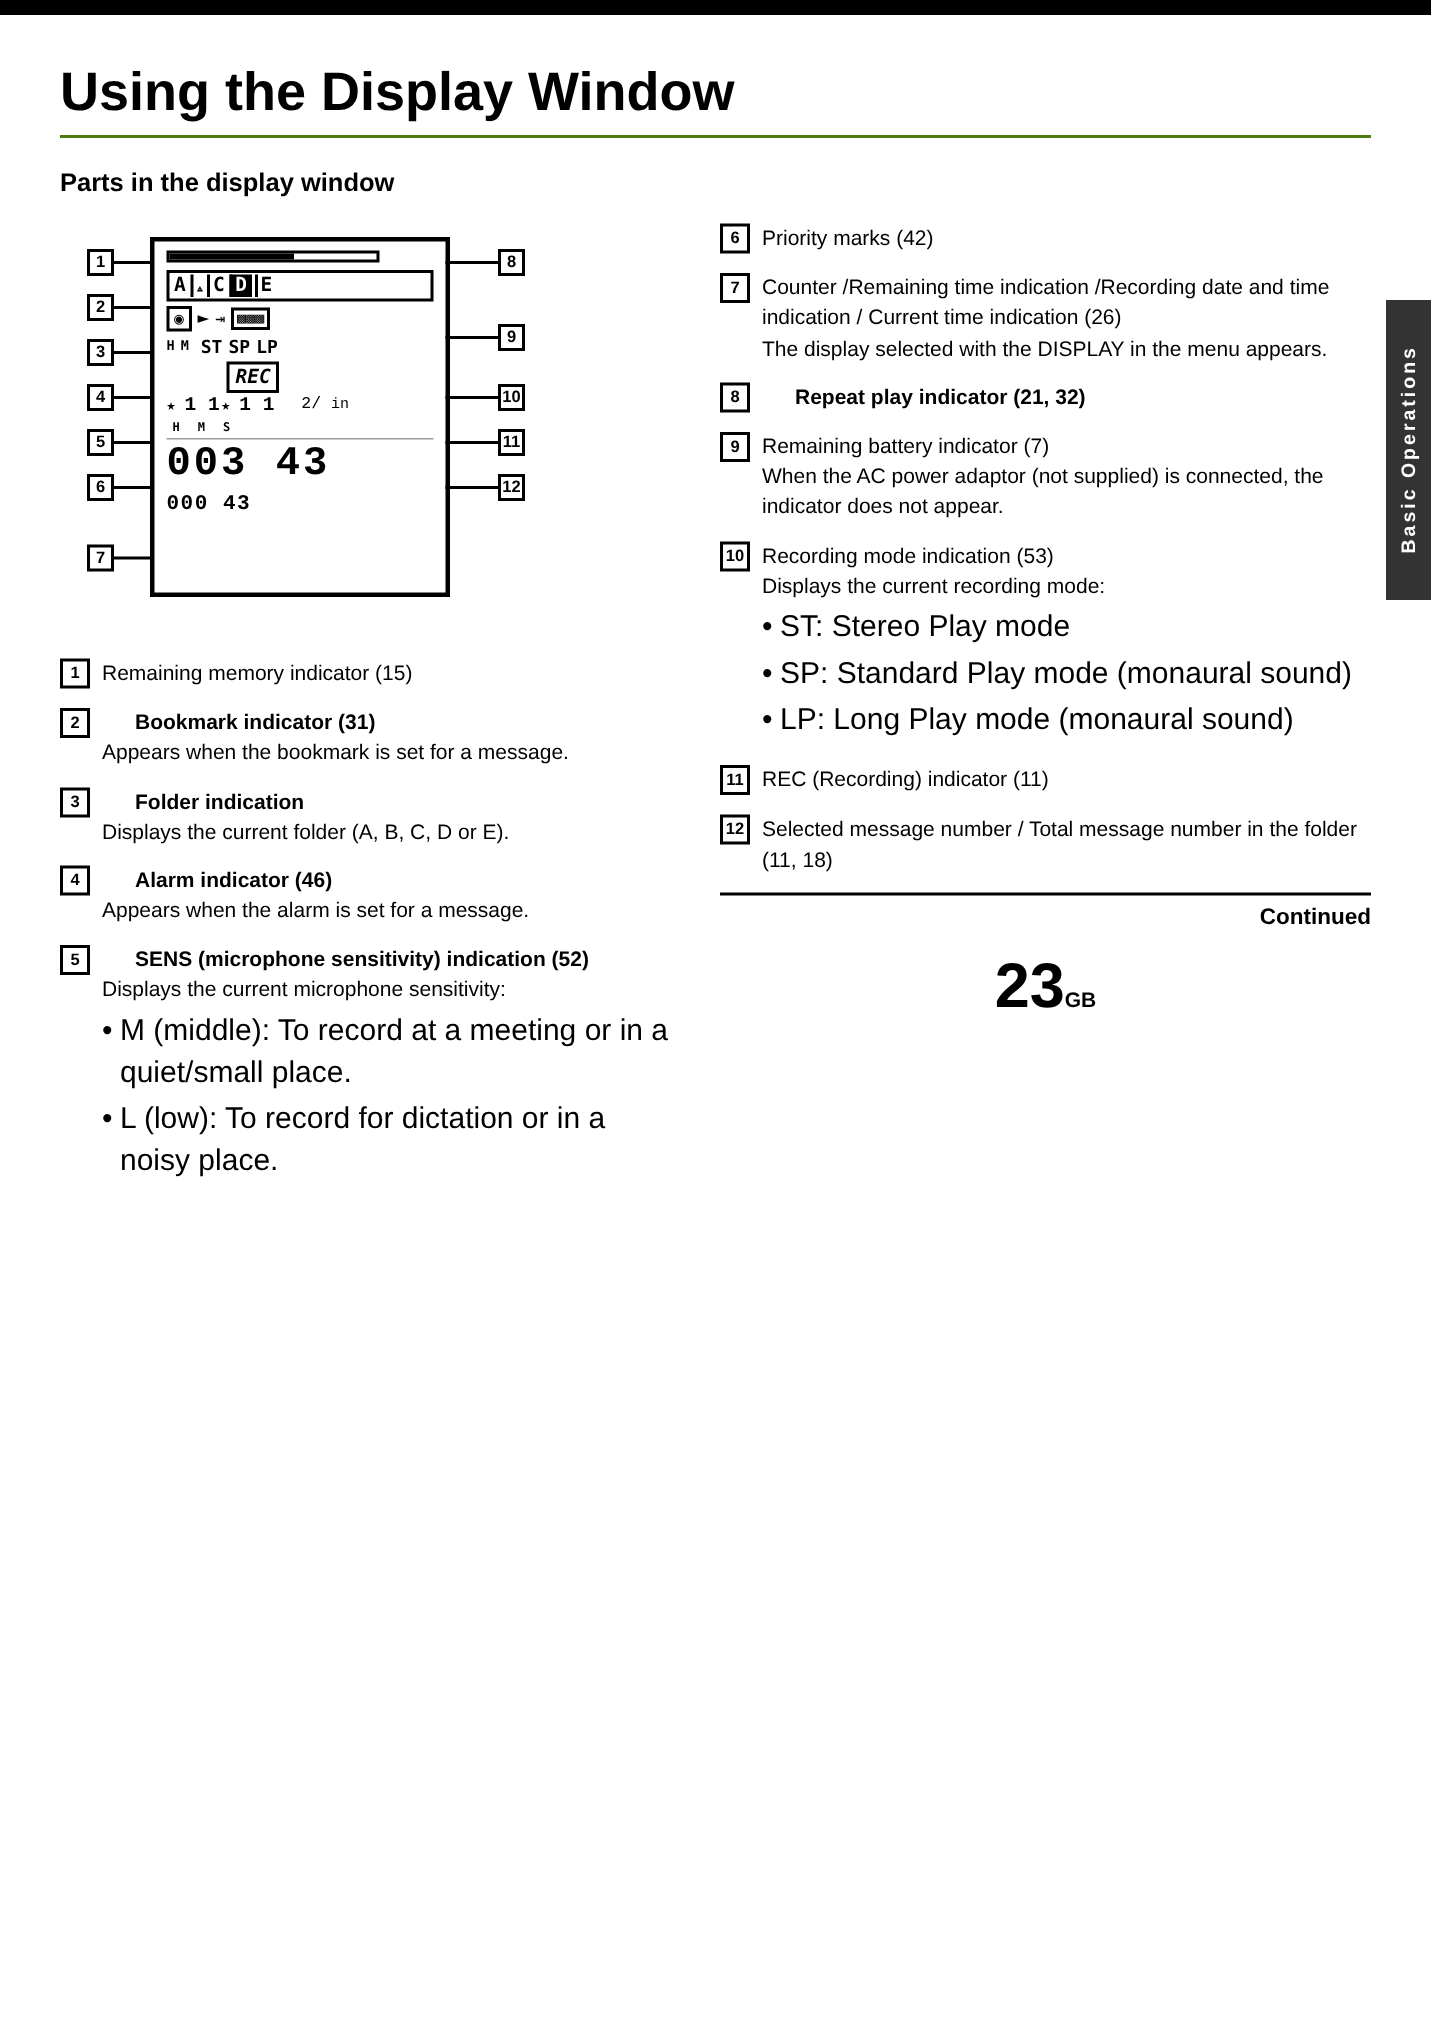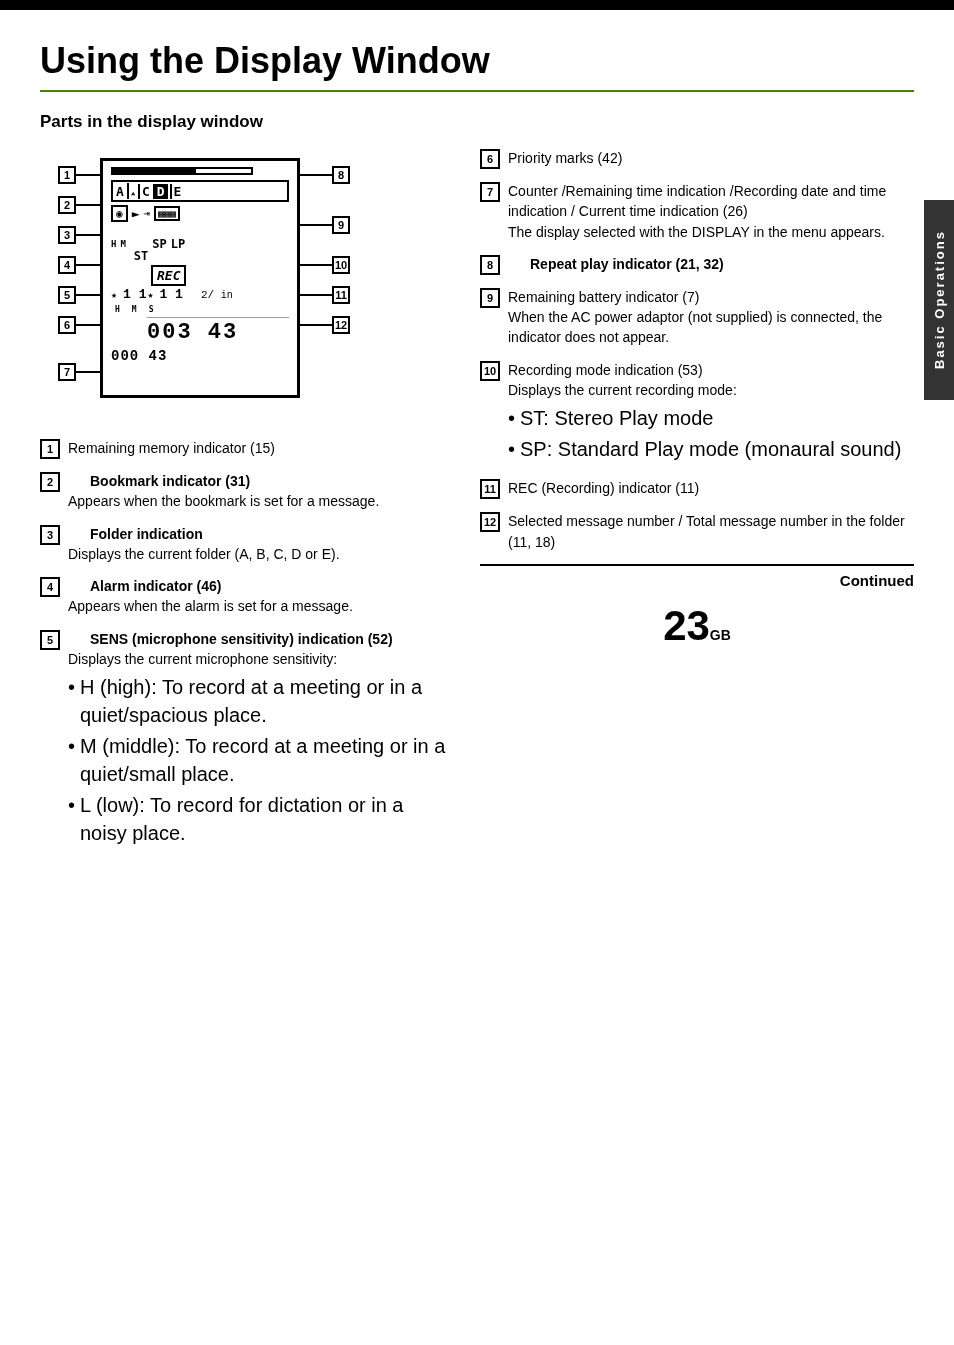--- a/index.html
+++ b/index.html
@@ -132,27 +132,26 @@
     }
 
     .screen-stars {
       font-size: 11px;
       display: flex;
       flex-direction: row;
       gap: 1px;
     }
 
     .screen-timer {
-      font-size: 22px;
+      font-size: 27px;
       font-weight: 900;
       font-family: 'Courier New', monospace;
       letter-spacing: 2px;
       border-top: 1px solid #999;
       padding-top: 2px;
-      margin-left: 36px;
     }
 
     .screen-counter {
       font-size: 14px;
       font-weight: 900;
       font-family: 'Courier New', monospace;
       letter-spacing: 1px;
     }
 
     
@@ -366,21 +365,21 @@
             <div class="screen-icons">
               <span style="border:2px solid #000; padding:0 3px; font-size:11px;">◉</span>
               <span style="font-size:13px;">►</span>
               <span style="font-size:11px;">⇥</span>
               <span style="border:2px solid #000; padding:0 2px; font-size:10px;">▩▩▩</span>
             </div>
 
             <div class="screen-mode">
               <span style="font-size:9px; vertical-align:super;">H</span>
               <span style="font-size:9px; vertical-align:sub;">M</span>
-              <span style="margin-left:4px;margin-top:24px;">ST</span>
+              <span style="margin-left:4px;">ST</span>
               <span>SP</span>
               <span>LP</span>
             </div>
 
             <div style="margin-left: 40px;">
               <span class="screen-rec">REC</span>
             </div>
 
             <div style="display:flex; align-items:center; gap:8px;">
               <div class="screen-stars">
@@ -458,21 +457,20 @@
             <span>Appears when the alarm is set for a message.</span>
           </div>
         </li>
 
         <li class="desc-item">
           <div class="item-num-box">5</div>
           <div class="item-text">
             <strong>SENS (microphone sensitivity) indication (52)</strong><br>
             <span>Displays the current microphone sensitivity:</span>
             <ul class="bullet-list">
-              <li>H (high): To record at a meeting or in a quiet/spacious place.</li>
               <li>M (middle): To record at a meeting or in a quiet/small place.</li>
               <li>L (low): To record for dictation or in a noisy place.</li>
             </ul>
           </div>
         </li>
 
       </ul>
     </div>
 
     <div class="right-col">
@@ -509,20 +507,21 @@
         </li>
 
         <li class="desc-item">
           <div class="item-num-box">10</div>
           <div class="item-text">
             <span>Recording mode indication (53)</span><br>
             <span>Displays the current recording mode:</span>
             <ul class="bullet-list">
               <li>ST: Stereo Play mode</li>
               <li>SP: Standard Play mode (monaural sound)</li>
+              <li>LP: Long Play mode (monaural sound)</li>
             </ul>
           </div>
         </li>
 
         <li class="desc-item">
           <div class="item-num-box">11</div>
           <div class="item-text">
             <span>REC (Recording) indicator (11)</span>
           </div>
         </li>

